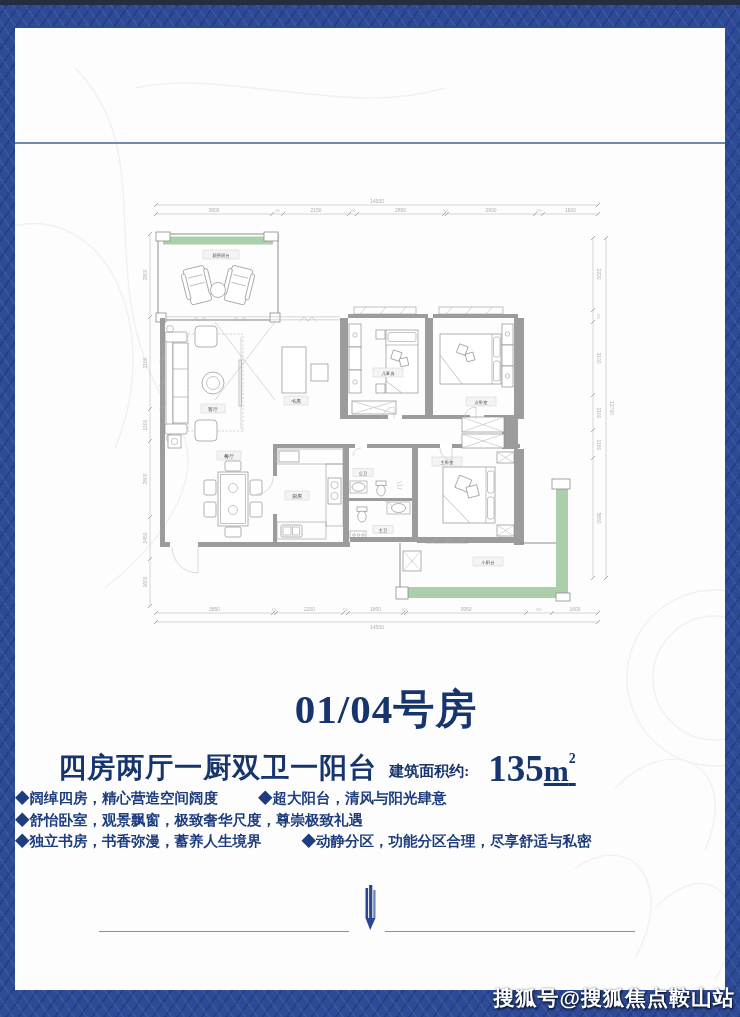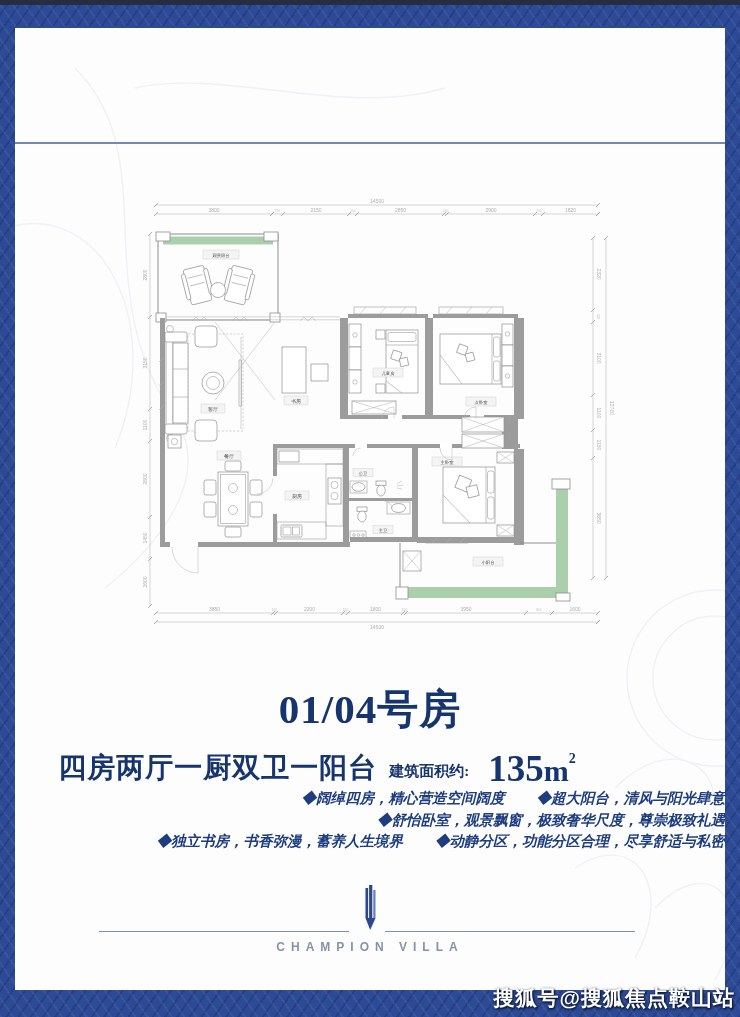--- a/index.html
+++ b/index.html
@@ -7,31 +7,31 @@
     font-family:"Liberation Sans",sans-serif;
     background-color:#2c4a96;
     background-image:
       repeating-linear-gradient(55deg, rgba(255,255,255,.055) 0 2px, rgba(255,255,255,0) 2px 10px),
       repeating-linear-gradient(-55deg, rgba(12,22,60,.20) 0 2px, rgba(12,22,60,0) 2px 10px);}
   .top-strip{position:absolute;top:0;left:0;width:740px;height:5px;background:#252e40;}
   .inner{position:absolute;left:15px;top:28px;width:710px;height:962px;background:#fdfdfd;}
   .bg-swirls{position:absolute;left:0;top:0;width:710px;height:962px;pointer-events:none;}
   .header-box{position:absolute;top:0;left:0;width:710px;height:114px;border-bottom:2px solid #7288b6;}
   .plan{position:absolute;left:125px;top:157px;width:490px;height:450px;}
-  .title{position:absolute;top:654px;left:0;width:710px;text-align:center;
+  .title{position:absolute;top:654px;left:16px;width:710px;text-align:center;
     font-family:"Liberation Serif",serif;font-weight:700;font-size:41px;color:#16346d;letter-spacing:1px;}
   .subtitle-row{position:absolute;top:717px;left:0;width:604px;display:flex;justify-content:center;align-items:flex-end;color:#16346d;}
   .sub-main{font-family:"Liberation Serif",serif;font-weight:700;font-size:28px;letter-spacing:1px;line-height:34px;}
   .area-prefix{font-family:"Liberation Serif",serif;font-weight:700;font-size:15px;margin-left:12px;padding-bottom:4px;}
   .area-value{font-family:"Liberation Serif",serif;font-weight:700;font-size:37px;line-height:32px;margin-left:19px;}
-  .area-unit{font-family:"Liberation Serif",serif;font-weight:700;font-size:30px;line-height:28px;}
+  .area-unit{font-family:"Liberation Serif",serif;font-weight:700;font-size:30px;line-height:28px;text-decoration:underline;}
   .area-sup{font-family:"Liberation Serif",serif;font-weight:700;font-size:14px;vertical-align:18px;}
   .features{position:absolute;top:760px;left:0;width:710px;color:#1d3d7f;
     font-family:"Liberation Serif",serif;font-weight:700;font-size:14.5px;}
-  .feat-line{display:flex;justify-content:flex-end;gap:32px;line-height:21.5px;white-space:nowrap;font-style:italic;}
+  .feat-line{display:flex;justify-content:flex-start;gap:40px;line-height:21.5px;white-space:nowrap;}
   .divider-left,.divider-right{position:absolute;top:903px;height:1px;background:#7d90b8;width:250px;}
   .divider-left{left:84px;}
   .divider-right{right:90px;}
   .logo-icon{position:absolute;top:856px;left:50%;transform:translateX(-50%);}
   .brand{position:absolute;top:912px;left:0;width:710px;text-align:center;
     font-size:12px;letter-spacing:6px;color:#8593a9;font-weight:700;}
   .watermark{position:absolute;top:984px;right:5px;z-index:6;
     font-weight:700;font-size:21px;color:#ffffff;letter-spacing:1px;
     text-shadow:0 1px 3px rgba(10,20,50,.95),1px 1px 2px rgba(0,0,0,.7);text-align:right;}
   
@@ -402,17 +402,16 @@
     <div class="divider-left"></div>
     <div class="divider-right"></div>
     <div class="logo-icon">
       <svg width="26" height="48" viewBox="0 0 26 48">
         <rect x="8.5" y="4" width="2.6" height="30" fill="#2b4793"></rect>
         <rect x="12.1" y="1" width="3.2" height="33" fill="#2b4793"></rect>
         <rect x="16.3" y="6" width="2.2" height="28" fill="#6b7fae"></rect>
         <polygon points="8.5,34 18.5,34 13.2,46" fill="#2b4793"></polygon>
       </svg>
     </div>
-    <div class="brand">CHAMPION VILLA</div>
   </div>
 
   <div class="watermark">搜狐号@搜狐焦点鞍山站</div>
 </div>
 
 </body></html>

